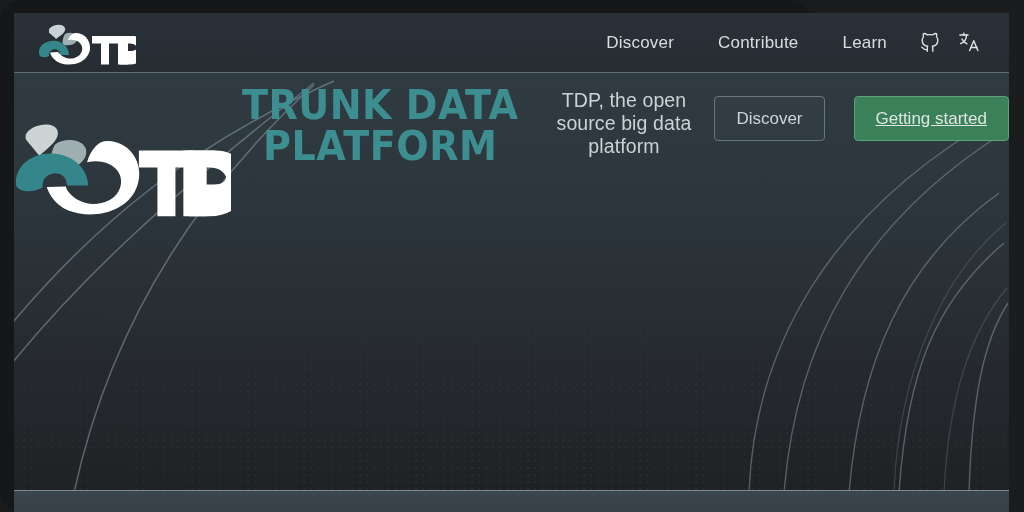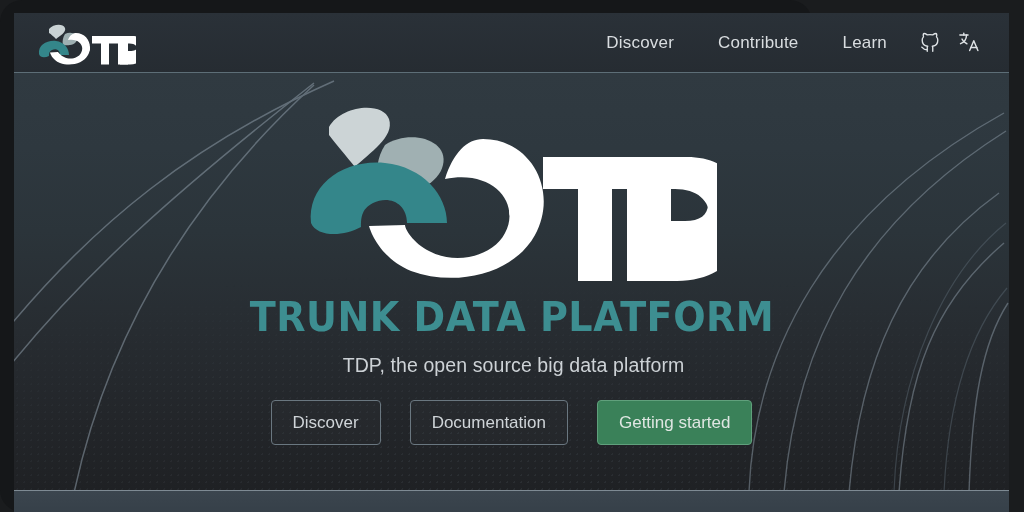--- a/index.html
+++ b/index.html
@@ -120,23 +120,21 @@
     pointer-events: none;
     background-image: radial-gradient(rgba(160,180,195,0.085) 1px, transparent 1px);
     background-size: 7px 7px;
     mask-image: radial-gradient(120% 70% at 50% 100%, #000 0%, rgba(0,0,0,.55) 45%, transparent 75%);
     -webkit-mask-image: radial-gradient(120% 70% at 50% 100%, #000 0%, rgba(0,0,0,.55) 45%, transparent 75%);
   }
   #hero-inner {
     position: relative;
     z-index: 2;
     display: flex;
-    flex-direction: column;
-    align-items: center;
-    padding-top: 22px;
+    align-items: flex-start;
   }
 
   
   #hero-logo { display:block; }
 
   #hero-title {
     margin: 12px 0 0 0;
     color: #3d8e91;
     font-family: "DejaVu Sans", sans-serif;
     font-weight: bold;
@@ -175,20 +173,21 @@
   }
   .btn-outline {
     background: rgba(255,255,255,0.015);
     border: 1px solid #6a7780;
     color: #cfd4d8;
   }
   .btn-primary {
     background: #3a8159;
     border: 1px solid #60a07c;
     color: #dfe6e2;
+    text-decoration: underline;
   }
 
   
   #belowfold {
     height: 22px;
     background: linear-gradient(180deg,#3b454e 0%, #364049 100%);
     border-top: 1px solid #7e8a93;
   }
 </style>
 </head>
@@ -302,21 +301,20 @@
           <path d="M436 62 h50 c34 0 55 19 55 47 s-21 47 -55 47 h-16 v30 h-34 z
                    m34 30 v34 h14 c15 0 23 -6 23 -17 s-8 -17 -23 -17 z" fill="#ffffff" transform="translate(-106,0)"></path>
         </svg>
 
         <div id="hero-title">TRUNK DATA PLATFORM</div>
 
         <div id="hero-subtitle">TDP, the open source big data platform</div>
 
         <div id="hero-actions">
           <a class="btn btn-outline" href="#">Discover</a>
-          <a class="btn btn-outline" href="#">Documentation</a>
           <a class="btn btn-primary" href="#">Getting started</a>
         </div>
 
       </div>
     </div>
 
     <div id="belowfold"></div>
 
   </div>
 </div>

